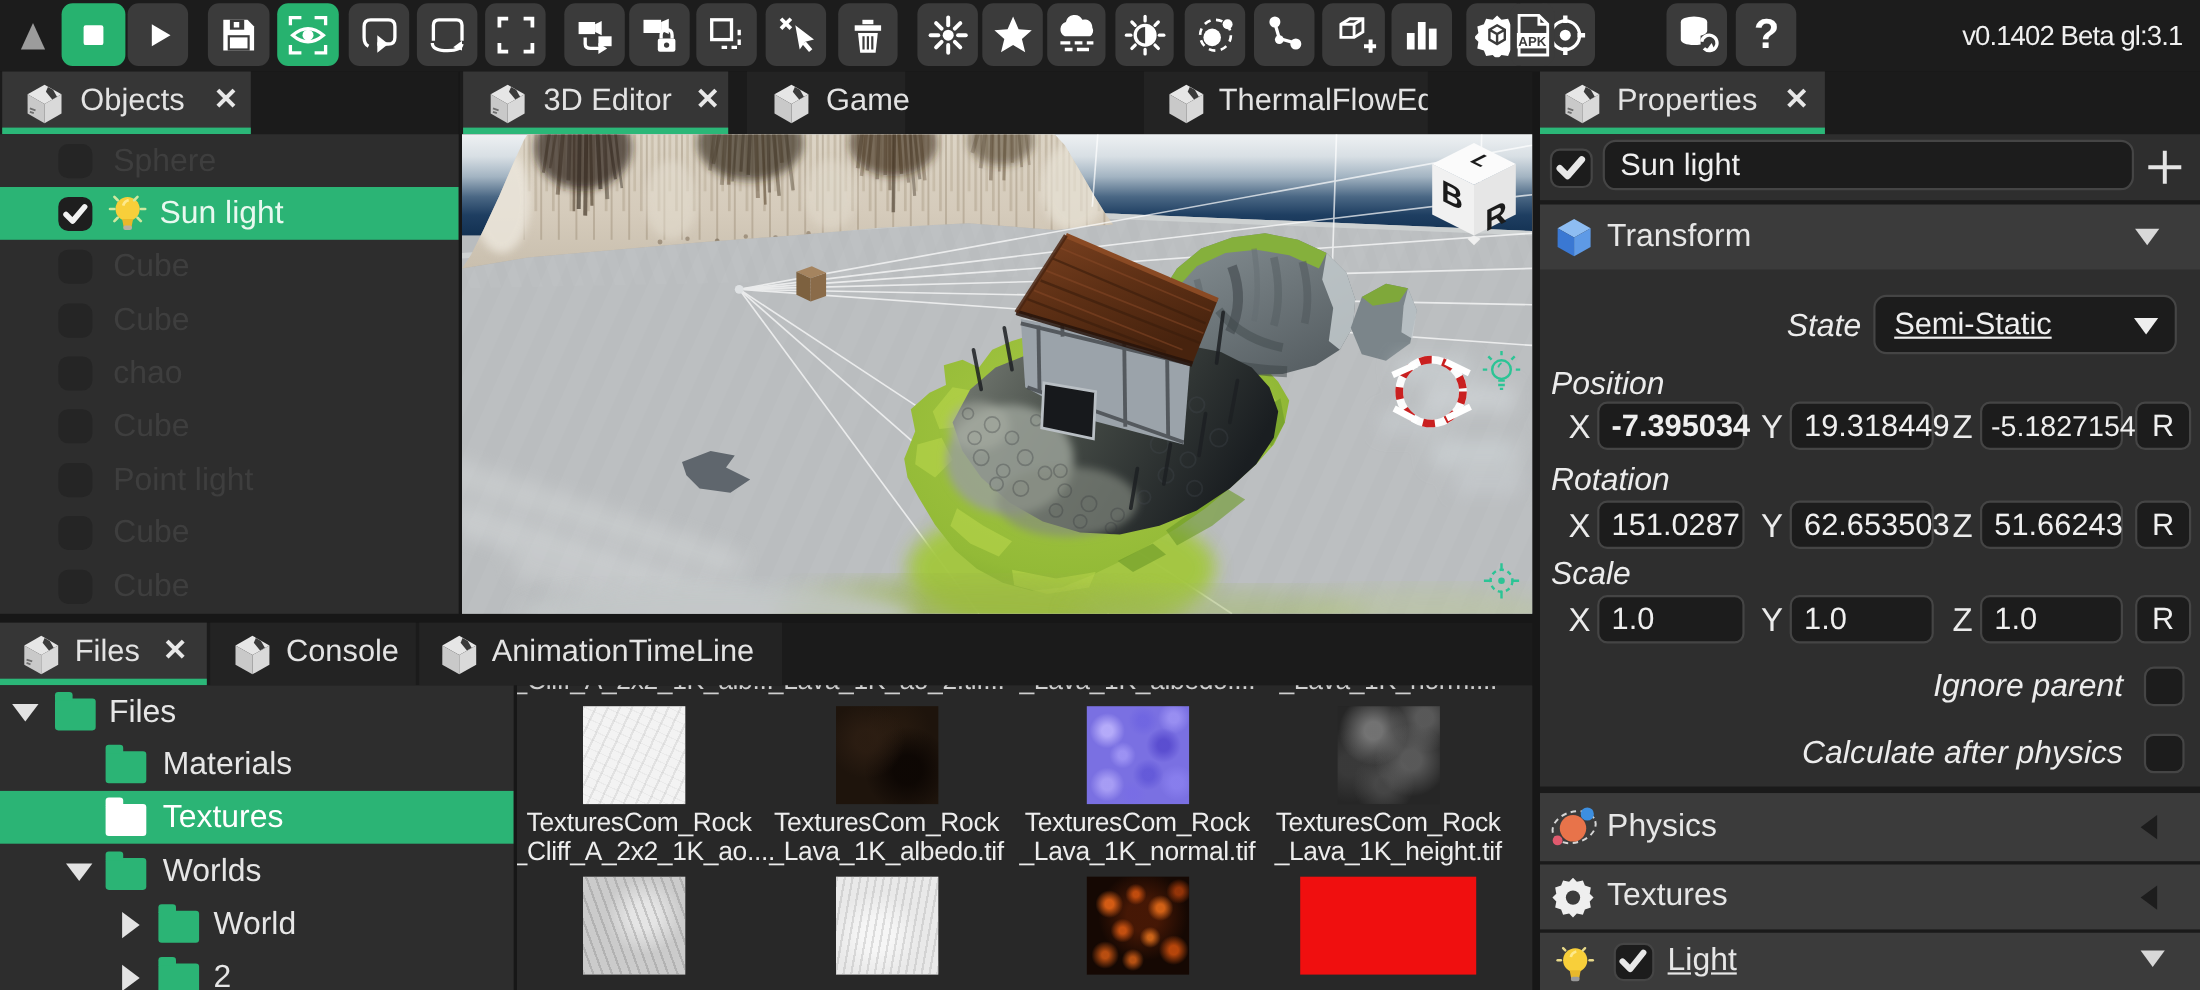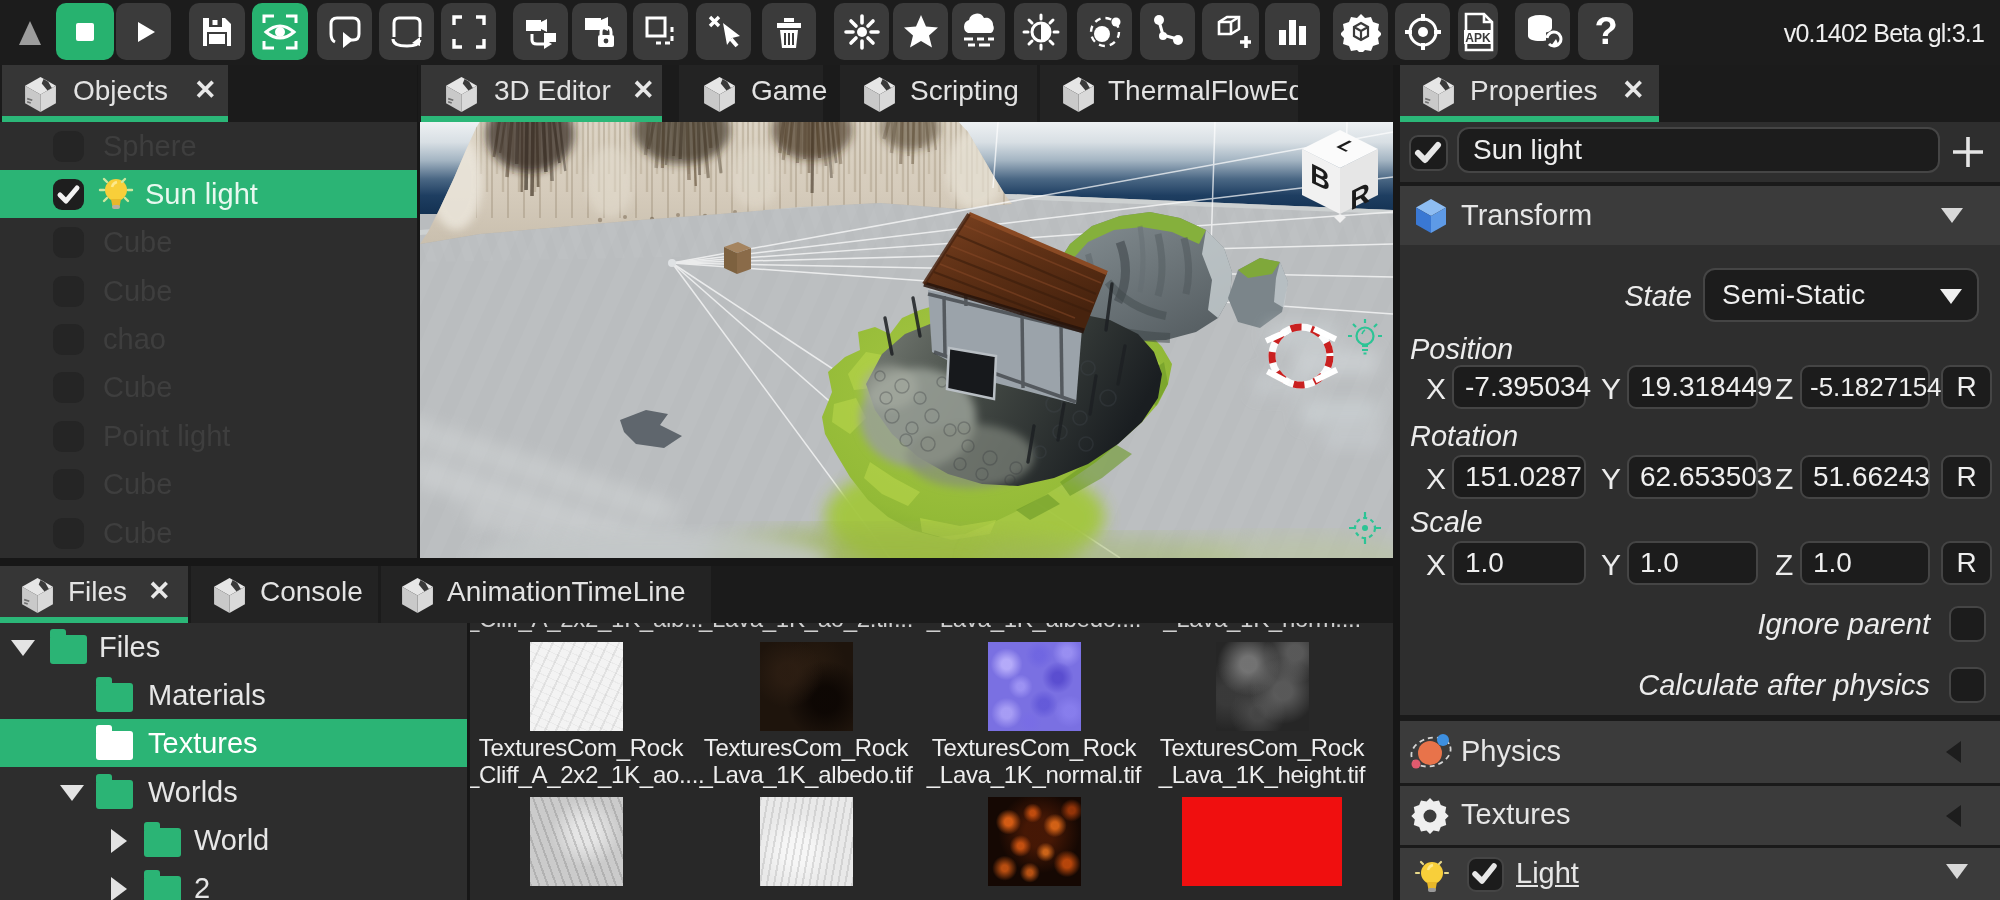--- a/index.html
+++ b/index.html
@@ -235,21 +235,21 @@
           <circle cx="20" cy="20" r="13" stroke="#fff" stroke-width="3" fill="none"></circle>
           <circle cx="20" cy="20" r="5" fill="#fff"></circle>
           <g stroke="#fff" stroke-width="4">
             <line x1="20" y1="2" x2="20" y2="9"></line>
             <line x1="20" y1="31" x2="20" y2="38"></line>
             <line x1="2" y1="20" x2="9" y2="20"></line>
             <line x1="31" y1="20" x2="38" y2="20"></line>
           </g>
         </svg>
       </div>
-    <div class="btn" style="left:1458px;width:40px;">
+    <div class="btn" style="left:1373px;width:40px;">
         <svg width="36" height="40">
           <path d="M6,2 h18 l8,8 v28 h-26 z" stroke="#fff" stroke-width="2.6" fill="none"></path>
           <path d="M24,2 v8 h8" stroke="#fff" stroke-width="2.6" fill="none"></path>
           <rect x="4" y="18" width="28" height="14" fill="#fff"></rect>
           <text x="18" y="29.5" font-size="12" font-weight="bold" fill="#3b3b3b" text-anchor="middle" font-family="Liberation Sans">APK</text>
         </svg>
       </div>
     <div class="btn" style="left:1515px;width:55px;">
         <svg width="40" height="40">
           <ellipse cx="17" cy="8" rx="12" ry="5" fill="#fff"></ellipse>
@@ -302,29 +302,20 @@
       <div class="tclose" style="left:211px;">✕</div>
     </div>
     <div class="tab" style="left:261px;width:144px;">
       <div class="ticon" style="left:22px;"><svg width="37" height="37" viewBox="0 0 36 36">
             <polygon points="18,1 33,9.5 18,18 3,9.5" fill="#e6e6e6"></polygon>
             <polygon points="3,9.5 18,18 18,35 3,26.5" fill="#c9c9c9"></polygon>
             <polygon points="33,9.5 18,18 18,35 33,26.5" fill="#d9d9d9"></polygon>
             <polygon points="21,3 25.5,5.5 29,11.6 24.8,14 19.2,7.2" fill="#3a3a3a"></polygon>
           </svg></div>
       <div class="tlabel" style="left:72px;">Game</div>
-    </div>
-    <div class="tab" style="left:422px;width:197px;">
-      <div class="ticon" style="left:21px;"><svg width="37" height="37" viewBox="0 0 36 36">
-            <polygon points="18,1 33,9.5 18,18 3,9.5" fill="#e6e6e6"></polygon>
-            <polygon points="3,9.5 18,18 18,35 3,26.5" fill="#c9c9c9"></polygon>
-            <polygon points="33,9.5 18,18 18,35 33,26.5" fill="#d9d9d9"></polygon>
-            <polygon points="21,3 25.5,5.5 29,11.6 24.8,14 19.2,7.2" fill="#3a3a3a"></polygon>
-          </svg></div>
-      <div class="tlabel" style="left:70px;">Scripting</div>
     </div>
     <div class="tab" style="left:622px;width:258px;overflow:hidden;">
       <div class="ticon" style="left:20px;"><svg width="37" height="37" viewBox="0 0 36 36">
             <polygon points="18,1 33,9.5 18,18 3,9.5" fill="#e6e6e6"></polygon>
             <polygon points="3,9.5 18,18 18,35 3,26.5" fill="#c9c9c9"></polygon>
             <polygon points="33,9.5 18,18 18,35 33,26.5" fill="#d9d9d9"></polygon>
             <polygon points="21,3 25.5,5.5 29,11.6 24.8,14 19.2,7.2" fill="#3a3a3a"></polygon>
           </svg></div>
       <div class="tlabel" style="left:68px;">ThermalFlowEd</div>
     </div>
@@ -748,25 +739,25 @@
     <div class="sechead" style="top:64px;height:59px;">
       <svg width="36" height="38" style="position:absolute;left:13px;top:11px;">
           <polygon points="18,2 33,10.5 18,19 3,10.5" fill="#8ebdf2"></polygon>
           <polygon points="3,10.5 18,19 18,36 3,27.5" fill="#3a78d3"></polygon>
           <polygon points="33,10.5 18,19 18,36 33,27.5" fill="#5e9ae6"></polygon>
         </svg>
       <div class="stxt" style="left:61px;top:13px;">Transform</div>
       <div class="tri-d" style="left:541px;top:22px;"></div>
     </div>
     <div class="plabel" style="left:205px;top:158px;width:87px;text-align:right;">State</div>
-    <div class="field" style="left:303px;top:146px;width:276px;height:54px;line-height:50px;padding-left:17px;border-radius:12px;"><span style="">Semi-Static</span></div>
+    <div class="field" style="left:303px;top:146px;width:276px;height:54px;line-height:50px;padding-left:17px;border-radius:12px;"><span style="text-decoration:underline;">Semi-Static</span></div>
     <div class="tri-d" style="left:540px;top:167px;border-top-color:#efefef;"></div>
     <div class="plabel" style="left:10px;top:211px;">Position</div>
     <div class="xyz" style="left:26px;top:250px;">X</div>
-    <div class="field" style="left:52px;top:243px;width:134px;height:44px;line-height:40px;padding-left:11px;">-7.395034</div>
+    <div class="field" style="left:52px;top:243px;width:134px;height:44px;line-height:40px;padding-left:11px;font-weight:bold;">-7.395034</div>
     <div class="xyz" style="left:201px;top:250px;">Y</div>
     <div class="field" style="left:227px;top:243px;width:131px;height:44px;line-height:40px;padding-left:11px;">19.318449</div>
     <div class="xyz" style="left:375px;top:250px;">Z</div>
     <div class="field" style="left:400px;top:243px;width:130px;height:44px;line-height:40px;padding-left:8px;font-size:26px;">-5.1827154</div>
     <div class="field" style="left:541px;top:243px;width:51px;height:44px;line-height:40px;text-align:center;padding-left:0;">R</div>
     <div class="plabel" style="left:10px;top:298px;">Rotation</div>
     <div class="xyz" style="left:26px;top:340px;">X</div>
     <div class="field" style="left:52px;top:333px;width:134px;height:44px;line-height:40px;padding-left:11px;">151.0287</div>
     <div class="xyz" style="left:201px;top:340px;">Y</div>
     <div class="field" style="left:227px;top:333px;width:131px;height:44px;line-height:40px;padding-left:11px;">62.653503</div>

